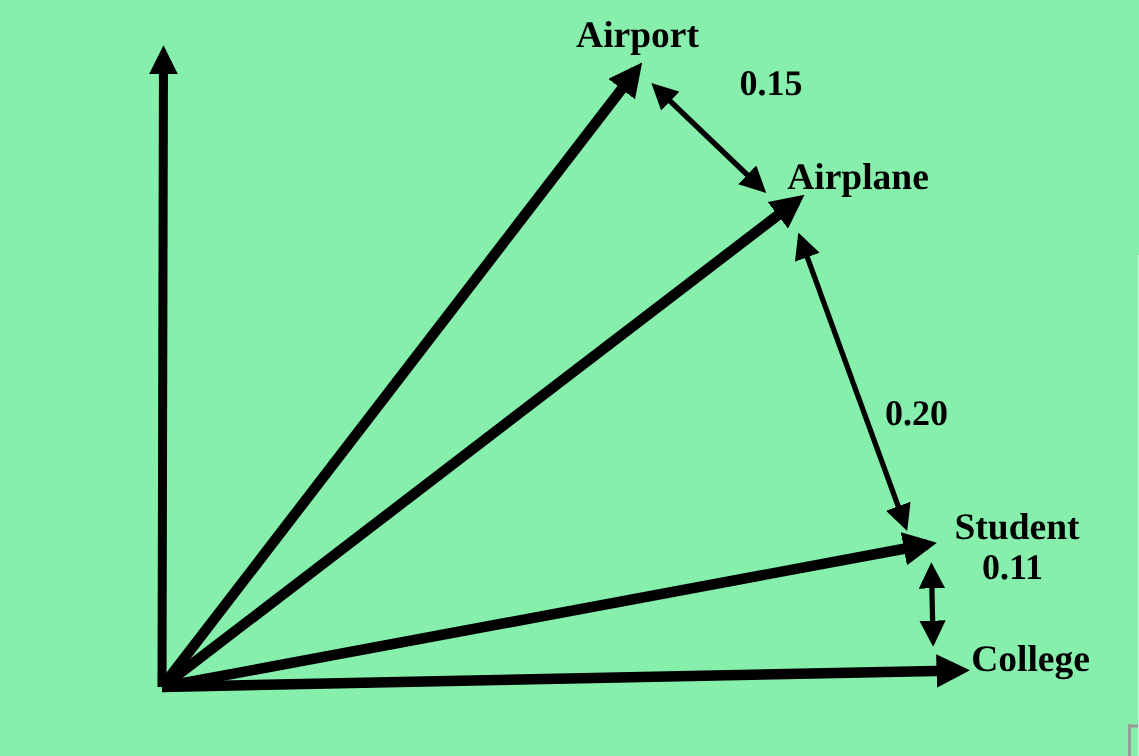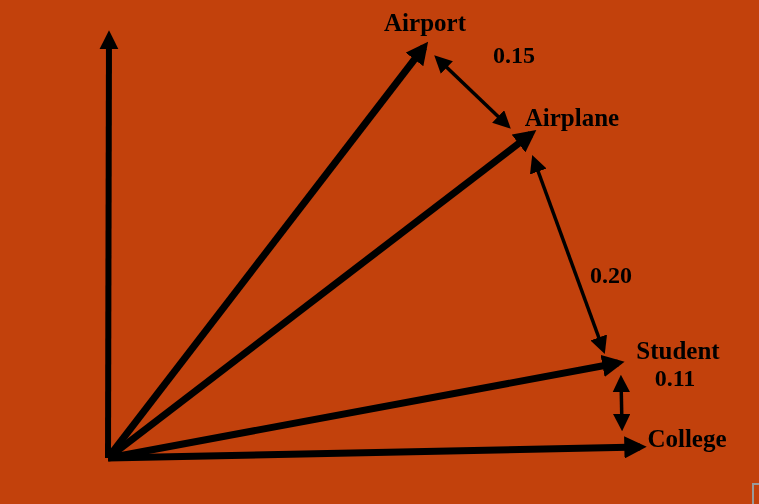--- a/index.html
+++ b/index.html
@@ -4,21 +4,21 @@
 <style>
   html, body {
     margin: 0;
     padding: 0;
     background: #ffffff;
   }
   #canvas {
     position: relative;
     width: 759px;
     height: 504px;
-    background: #c2410c;
+    background: #86efac;
     overflow: hidden;
     font-family: "Liberation Serif", serif;
   }
   svg { display: block; }
   .vec {
     stroke: #000000;
     stroke-width: 7;
     fill: none;
   }
   .axis {

